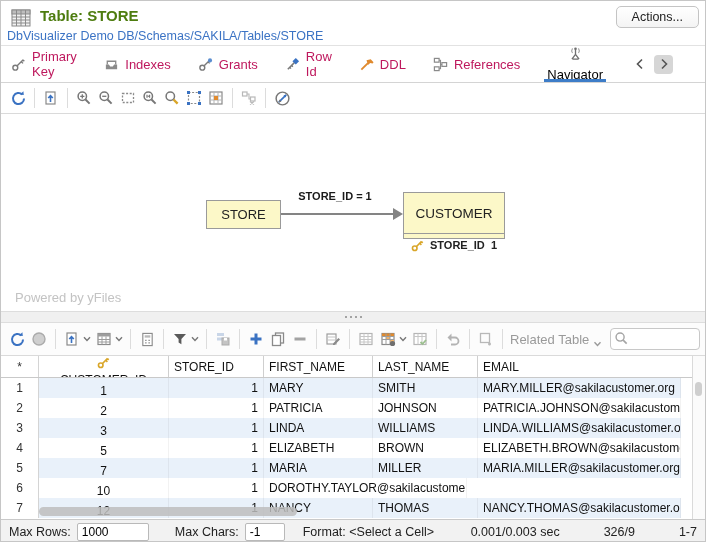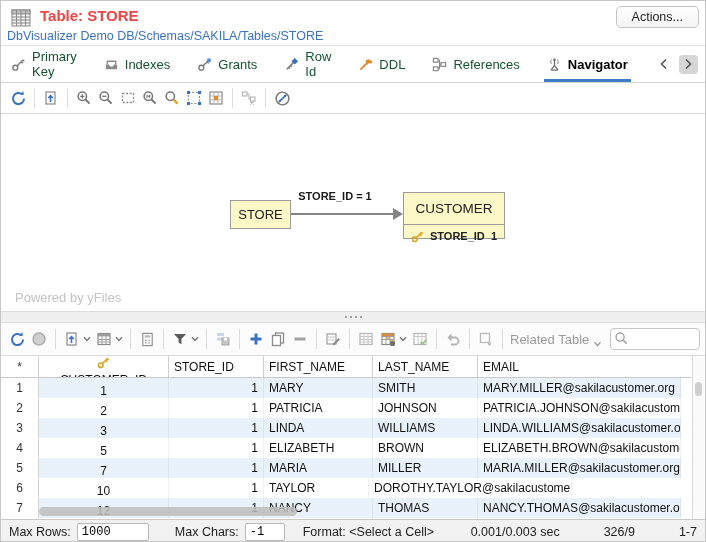--- a/index.html
+++ b/index.html
@@ -2,48 +2,48 @@
 <html><head>
 <meta charset="utf-8">
 <style>
   * { margin:0; padding:0; box-sizing:border-box; }
   html,body { width:706px; height:542px; font-family:"Liberation Sans", sans-serif; background:#fff; }
   .app { position:relative; width:706px; height:542px; border:1px solid #c6c6c6; background:#fff; overflow:hidden; }
 
   
   .header { position:relative; height:45px; background:#fff; border-bottom:1px solid #e2e2e2; }
   .tbl-icon { position:absolute; left:9px; top:6px; }
-  .title { position:absolute; left:39px; top:6px; font-size:15px; font-weight:bold; color:#ef4444; }
+  .title { position:absolute; left:39px; top:6px; font-size:15px; font-weight:bold; color:#4d7c0f; }
   .actions-btn { position:absolute; right:6px; top:5px; height:22px; padding:0 15px; font-size:12.5px; color:#222;
     background:linear-gradient(#ffffff,#f4f4f4); border:1px solid #c4c4c4; border-radius:5px; font-family:inherit; }
   .breadcrumb { position:absolute; left:6px; top:28px; font-size:12.5px; color:#3b73c4; text-decoration:none; cursor:pointer; }
 
   
   .tabbar { position:relative; height:37px; display:flex; align-items:stretch; padding-left:10px; border-bottom:1px solid #d4d4d4; background:#fff; }
-  .tab { display:flex; align-items:center; gap:6px; position:relative; margin-right:27px; font-size:13px; color:#14532d; cursor:pointer; }
-  .tab.selected { font-weight:bold; color:#000; }
+  .tab { display:flex; align-items:center; gap:6px; position:relative; margin-right:27px; font-size:13px; color:#be185d; cursor:pointer; }
+  .tab.selected { font-weight:normal; color:#000;flex-direction:column; }
   .tab.selected::after { content:''; position:absolute; left:-3px; right:-3px; bottom:0; height:3px; background:#3d7dc8; }
   .tab-nav { margin-left:auto; display:flex; align-items:center; gap:5px; padding-right:8px; }
   .chev-btn { width:19px; height:19px; display:flex; align-items:center; justify-content:center; border-radius:4px; cursor:pointer; }
   .chev-btn.active { background:#d6d6d6; }
 
   
   .toolbar { display:flex; align-items:center; background:#fff; border-bottom:1px solid #dadada; }
   .nav-toolbar { height:31px; padding:0 6px; }
   .grid-toolbar { height:33px; padding:0 5px; background:#fcfcfc; }
   .tbtn { width:22px; height:22px; display:flex; align-items:center; justify-content:center; border-radius:3px; cursor:pointer; flex:0 0 auto; }
   .tsep { width:1px; height:20px; background:#dcdcdc; margin:0 5px; flex:0 0 auto; }
   .mini-chev { width:10px; display:flex; align-items:center; justify-content:center; margin-right:2px; cursor:pointer; }
 
   
   .canvas { position:relative; height:197px; background:#fff; overflow:hidden; }
   .dbox { position:absolute; background:#fcf8c8; border:1px solid #9a9a9a; color:#222; }
-  .store-box { left:205px; top:86px; width:61px; height:29px; display:flex; align-items:center; justify-content:center; font-size:13px;margin-left:24px; }
+  .store-box { left:205px; top:86px; width:75px; height:29px; display:flex; align-items:center; justify-content:center; font-size:13px; }
   .cust-box { left:402px; top:78px; width:102px; height:47px; }
-  .cust-head { height:32px; border-bottom:1px solid #9a9a9a; display:flex; align-items:center; justify-content:center; font-size:13.5px; }
+  .cust-head { height:41px; border-bottom:1px solid #9a9a9a; display:flex; align-items:center; justify-content:center; font-size:13.5px; }
   .cust-row { height:22px; display:flex; align-items:center; padding:0 7px; gap:6px; font-size:11px; font-weight:bold; }
   .cust-val { margin-left:auto; }
   .edge-line { position:absolute; left:266px; top:99px; width:128px; height:2px; background:#848484; }
   .edge-arrow { position:absolute; left:392px; top:94px; width:0; height:0; border-left:10px solid #848484; border-top:6px solid transparent; border-bottom:6px solid transparent; }
   .edge-label { position:absolute; left:334px; top:76px; transform:translateX(-50%); font-size:11px; font-weight:bold; color:#1a1a1a; white-space:nowrap; }
   .watermark { position:absolute; left:14px; top:176px; font-size:13px; color:#c3c3c3; }
 
   
   .splitter { height:12px; background:#f0f0f0; border-top:1px solid #ddd; border-bottom:1px solid #ddd; display:flex; align-items:center; justify-content:center; gap:3px; cursor:row-resize; }
   .splitter i { width:2px; height:2px; background:#a3a3a3; display:block; }
@@ -63,21 +63,21 @@
   .hsb-thumb { position:absolute; left:38px; bottom:3px; width:258px; height:9px; background:#bdbdbd; border-radius:4.5px; opacity:.85; cursor:pointer; }
 
   
   .related { display:flex; align-items:flex-end; gap:4px; margin:0 4px 0 2px; font-size:13px; color:#9a9a9a; cursor:pointer; white-space:nowrap; }
   .search-wrap { position:relative; width:142px; height:22px; margin-left:4px; }
   .search-wrap input { width:100%; height:100%; border:1px solid #c8c8c8; border-radius:4px; padding:0 4px 0 22px; font-size:12px; font-family:inherit; background:#fff; outline:none; }
   .search-glass { position:absolute; left:4px; top:3px; }
 
   
   .statusbar { height:24px; background:#f2f2f2; border-top:1px solid #c9c9c9; display:flex; align-items:center; padding:0 8px; font-size:12.5px; color:#222; gap:6px; }
-  .sb-input { height:18px; border:1px solid #b9b9b9; border-radius:2px; background:#fff; font-size:12px; font-family:Liberation Mono, monospace; padding:0 4px; }
+  .sb-input { height:18px; border:1px solid #b9b9b9; border-radius:2px; background:#fff; font-size:12px; font-family:Liberation Sans, sans-serif; padding:0 4px; }
   .sb-mr { width:72px; } .sb-mc { width:40px; }
   .sb-right { margin-left:auto; display:flex; gap:44px; align-items:center; }
   svg { display:block; }
 </style>
 </head>
 <body>
 
 <div class="app">
 
   <div class="header">
@@ -494,21 +494,20 @@
           <div class="c c-cid r">7</div>
           <div class="c c-sid r">1</div>
           <div class="c c-fn">MARIA</div>
           <div class="c c-ln">MILLER</div>
           <div class="c c-email">MARIA.MILLER@sakilacustomer.org</div>
         </div>
         <div class="grow">
           <div class="c c-num">6</div>
           <div class="c c-cid r">10</div>
           <div class="c c-sid r">1</div>
-          <div class="c c-ln">TAYLOR</div>
           <div class="c c-email">DOROTHY.TAYLOR@sakilacustomer.org</div>
         </div>
         <div class="grow alt">
           <div class="c c-num">7</div>
           <div class="c c-cid r">12</div>
           <div class="c c-sid r">1</div>
           <div class="c c-fn">NANCY</div>
           <div class="c c-ln">THOMAS</div>
           <div class="c c-email">NANCY.THOMAS@sakilacustomer.org</div>
         </div>

